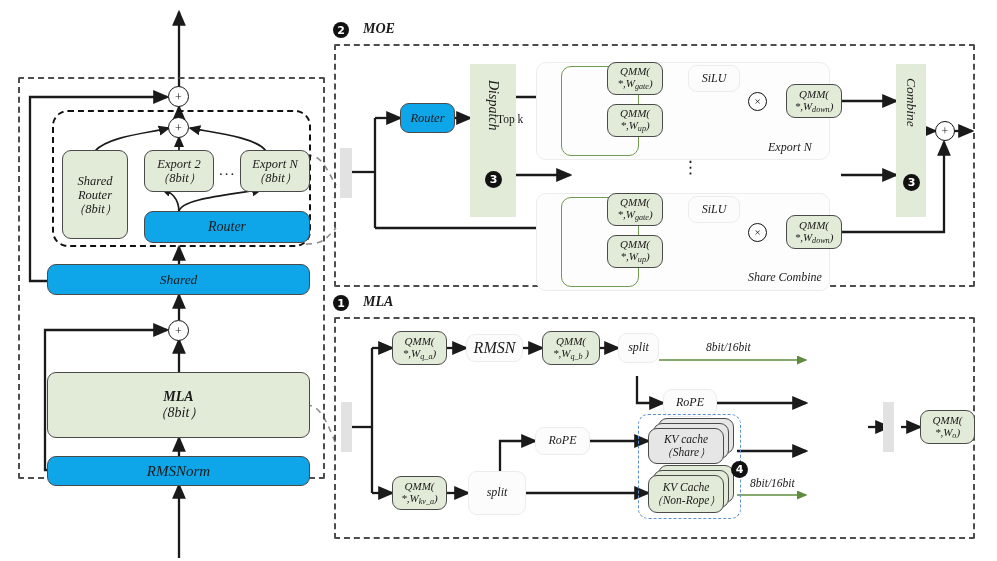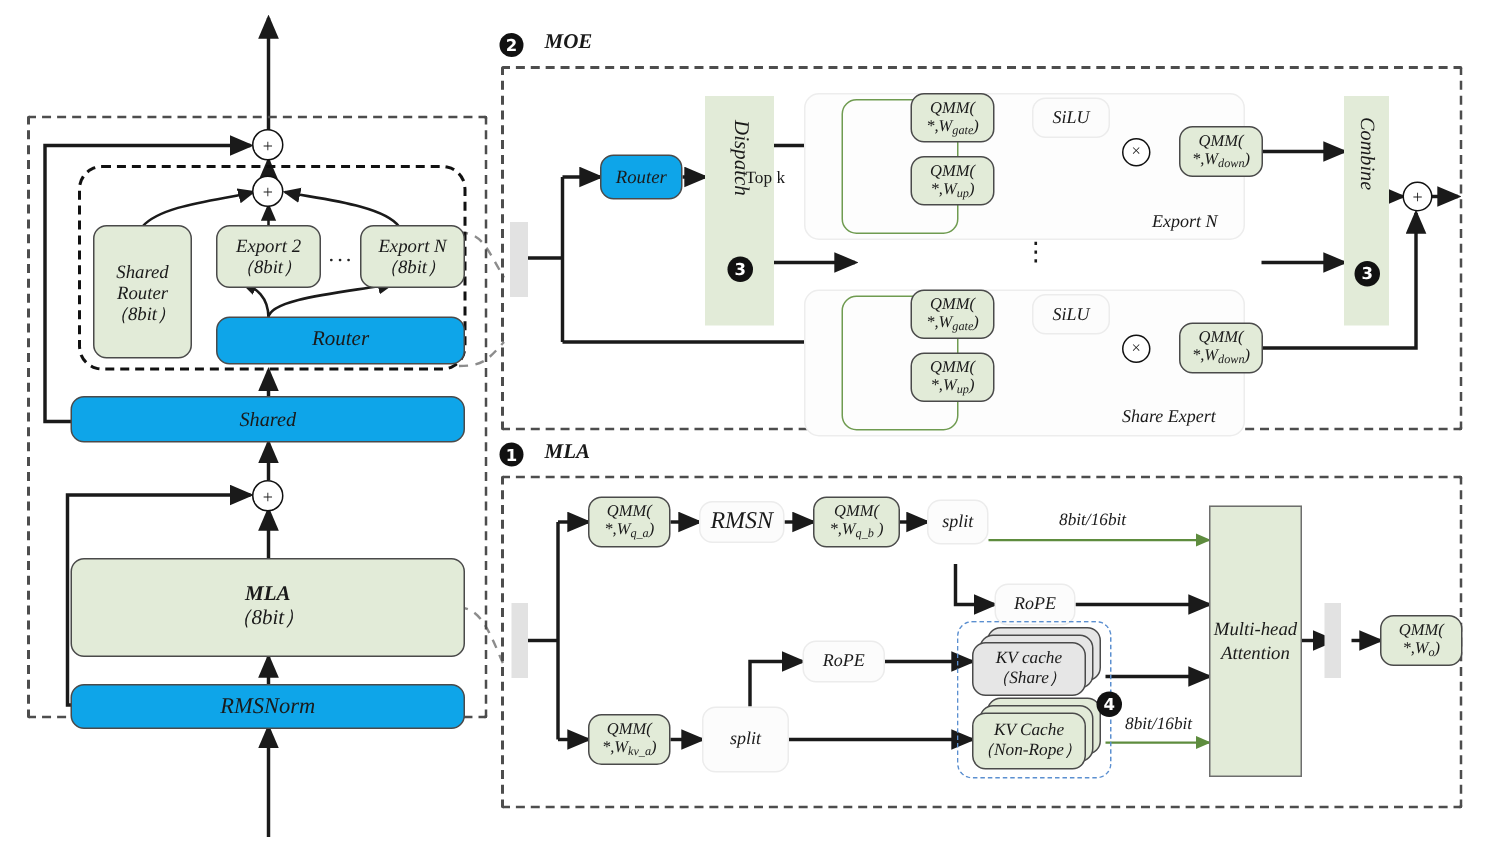--- a/index.html
+++ b/index.html
@@ -267,21 +267,21 @@
   <div class="abs box box-green" style="left:607px;top:235px;width:56px;height:33px;font-size:11px;">
     <div>QMM(</div>
     <div><span>*,W</span><span class="sub">up</span><span>)</span></div>
   </div>
   <div class="abs box box-plain" style="left:688px;top:196px;width:52px;height:27px;font-size:12px;">SiLU</div>
   <div class="abs circ" style="left:748px;top:223px;width:19px;height:19px;font-size:11px;">×</div>
   <div class="abs box box-green" style="left:786px;top:215px;width:56px;height:34px;font-size:11px;">
     <div>QMM(</div>
     <div><span>*,W</span><span class="sub">down</span><span>)</span></div>
   </div>
-  <div class="abs lbl" style="left:748px;top:270px;font-size:12px;">Share Expert</div>
+  <div class="abs lbl" style="left:748px;top:270px;font-size:12px;">Share Combine</div>
 
   <div class="abs band-green" style="left:896px;top:64px;width:30px;height:153px;">
     <div class="abs vert t-ital" style="left:7px;top:14px;font-size:13.5px;">Combine</div>
     <div class="abs marker" style="left:7px;top:110px;width:17px;height:17px;font-size:11px;">3</div>
   </div>
 
   <div class="abs circ" style="left:935px;top:121px;width:20px;height:20px;font-size:12px;">+</div>
 
   <div class="abs marker" style="left:333px;top:295px;width:16px;height:16px;font-size:11px;">1</div>
   <div class="abs t-ital" style="left:363px;top:294px;font-size:14px;font-weight:bold;">MLA</div>
@@ -330,26 +330,20 @@
   <div class="abs box box-green" style="left:653px;top:470px;width:76px;height:38px;"></div>
   <div class="abs box box-green" style="left:648px;top:475px;width:76px;height:38px;font-size:11.5px;">
     <div>KV Cache</div>
     <div>（Non-Rope）</div>
   </div>
 
   <div class="abs marker" style="left:731px;top:461px;width:17px;height:17px;font-size:11px;">4</div>
 
   <div class="abs lbl" style="left:750px;top:477px;font-size:11.5px;">8bit/16bit</div>
 
-  <div class="abs band-green-b" style="left:806px;top:337px;width:62px;height:181px;
-              display:flex;flex-direction:column;align-items:center;justify-content:center;
-              font-style:italic;font-size:12.5px;line-height:1.25;text-align:center;">
-    <div>Multi-head</div>
-    <div>Attention</div>
-  </div>
 
   <div class="abs bar-gray" style="left:883px;top:402px;width:11px;height:50px;"></div>
 
   <div class="abs box box-green" style="left:920px;top:410px;width:55px;height:34px;font-size:11px;">
     <div>QMM(</div>
     <div><span>*,W</span><span class="sub">o</span><span>)</span></div>
   </div>
 
 </div>
 

